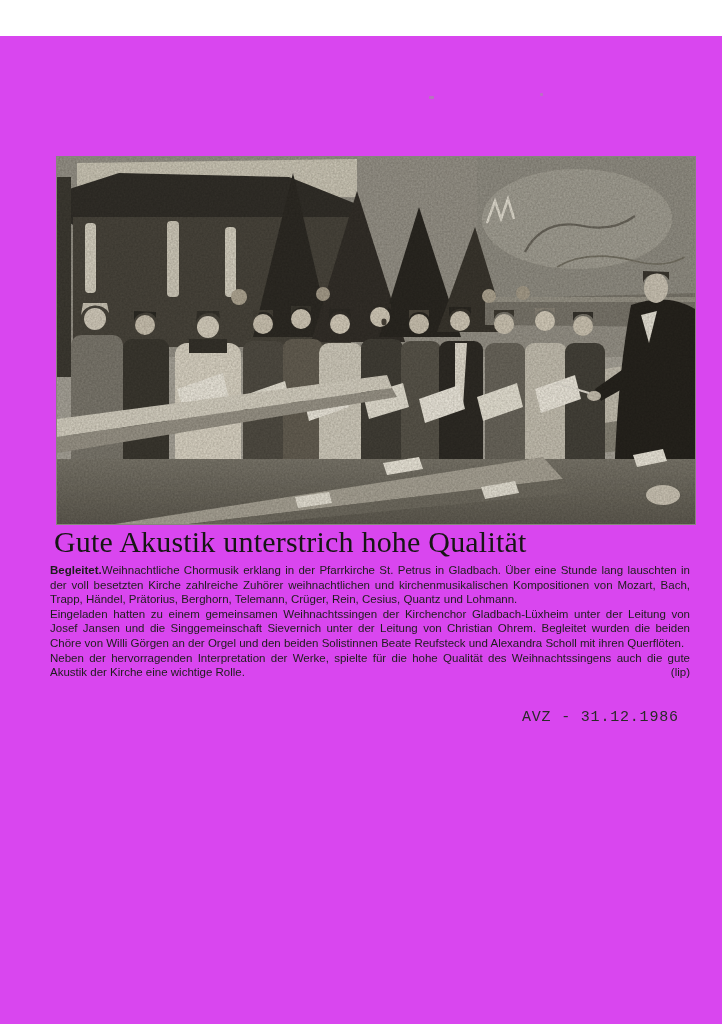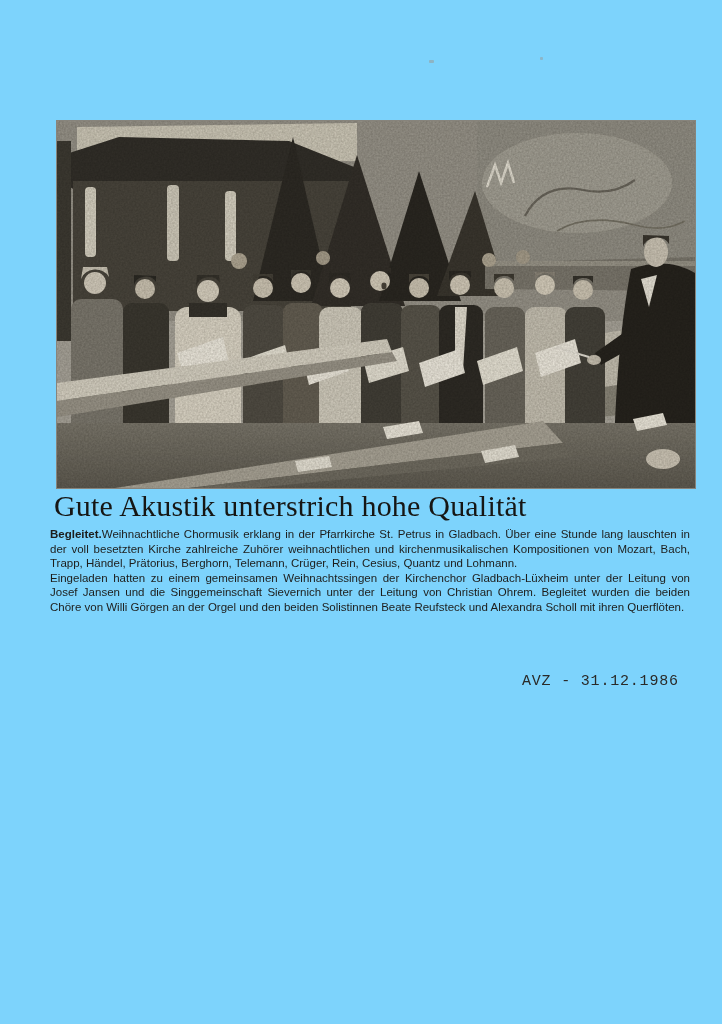--- a/index.html
+++ b/index.html
@@ -4,21 +4,21 @@
 <style>
   html, body { margin: 0; padding: 0; }
   body {
     width: 722px; height: 1024px;
     background: #ffffff;
     font-family: "Liberation Sans", sans-serif;
     color: #1f1f1d;
     position: relative;
     overflow: hidden;
   }
-  .sheet { position: absolute; inset: 0; background: #7dd3fc; }
+  .sheet { position: absolute; inset: 0; background: #d946ef; margin-top: 36px; }
 
   
   .speck { position: absolute; background: #9a9a96; border-radius: 1px; }
   .speck.s1 { left: 429px; top: 60px; width: 5px; height: 3px; opacity: .55; }
   .speck.s2 { left: 540px; top: 57px; width: 3px; height: 3px; opacity: .5; }
 
   
   .photo {
     position: absolute; left: 57px; top: 121px;
     width: 638px; height: 367px;
@@ -200,17 +200,18 @@
 
       <rect x="0" y="0" width="638" height="367" filter="url(#grain)" opacity=".75" style="mix-blend-mode:multiply"></rect>
     </svg>
   </figure>
 
   <h1 class="headline">Gute Akustik unterstrich hohe Qualität</h1>
 
   <div class="body-copy">
     <p><b class="lead">Begleitet.</b><span>Weihnachtliche Chormusik erklang in der Pfarrkirche St. Petrus in Gladbach. Über eine Stunde lang lauschten in der voll besetzten Kirche zahlreiche Zuhörer weihnachtlichen und kirchenmusikalischen Kompositionen von Mozart, Bach, Trapp, Händel, Prätorius, Berghorn, Telemann, Crüger, Rein, Cesius, Quantz und Lohmann.</span></p>
     <p>Eingeladen hatten zu einem gemeinsamen Weihnachtssingen der Kirchenchor Gladbach-Lüxheim unter der Leitung von Josef Jansen und die Singgemeinschaft Sievernich unter der Leitung von Christian Ohrem. Begleitet wurden die beiden Chöre von Willi Görgen an der Orgel und den beiden Solistinnen Beate Reufsteck und Alexandra Scholl mit ihren Querflöten.</p>
+    <p><span>Neben der hervorragenden Interpretation der Werke, spielte für die hohe Qualität des Weihnachtssingens auch die gute Akustik der Kirche eine wichtige Rolle.</span><span class="byline">(lip)</span></p>
   </div>
 
   <div class="date-stamp">AVZ - 31.12.1986</div>
 
 </div>
 
 </body></html>

